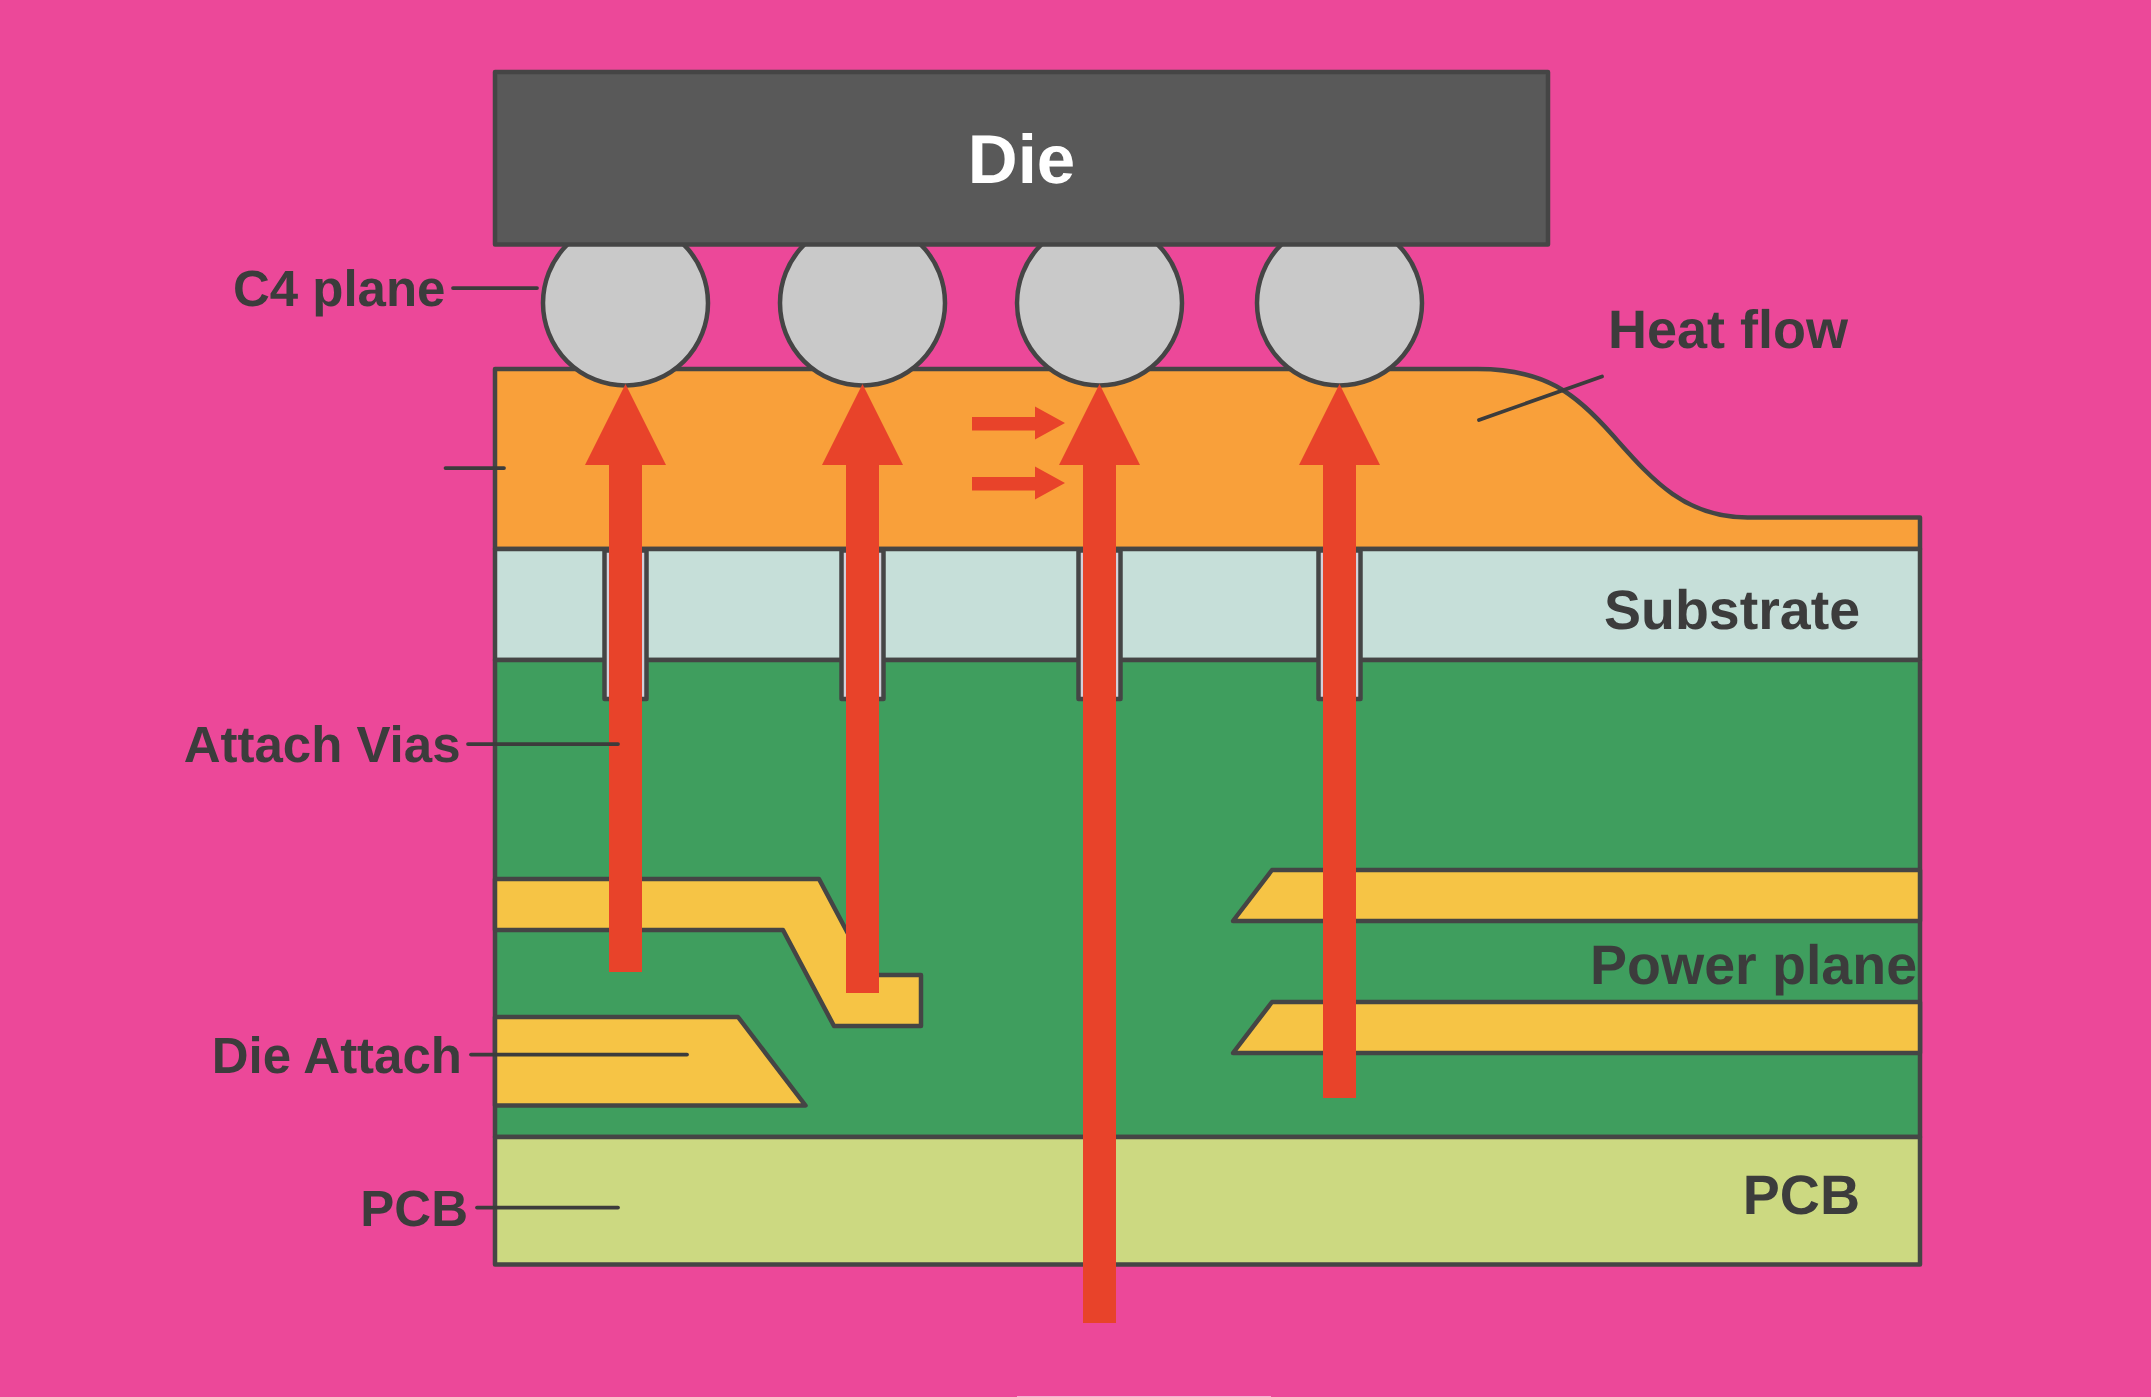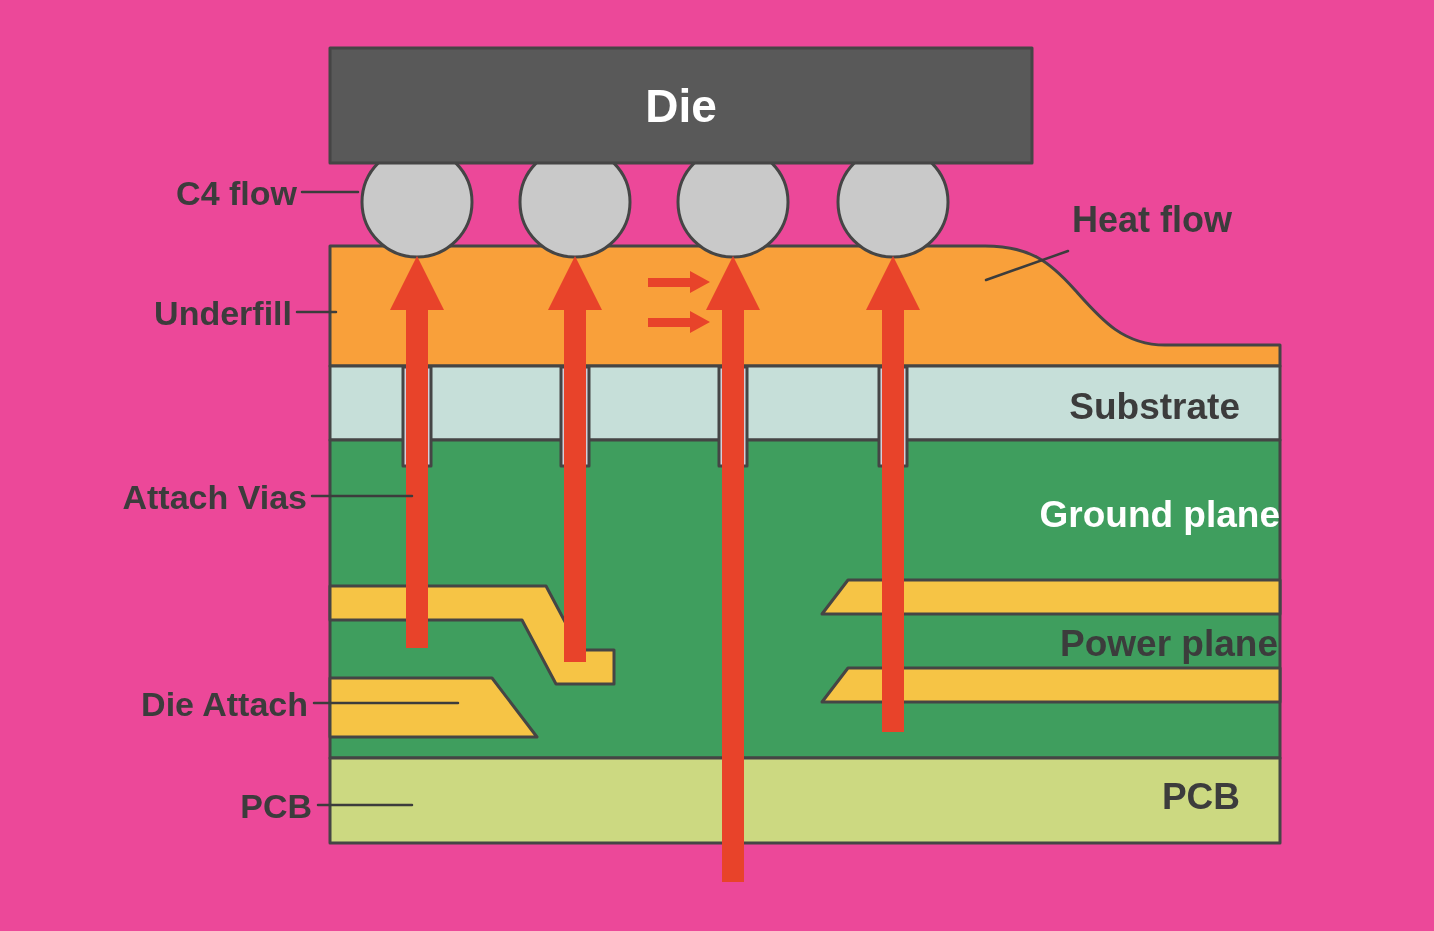--- a/index.html
+++ b/index.html
@@ -78,31 +78,29 @@
     <line class="leader" x1="302" y1="192" x2="358" y2="192"></line>
     <line class="leader" x1="297" y1="312" x2="336" y2="312"></line>
     <line class="leader" x1="312" y1="496" x2="412" y2="496"></line>
     <line class="leader" x1="314" y1="703" x2="458" y2="703"></line>
     <line class="leader" x1="318" y1="805" x2="412" y2="805"></line>
     <line class="leader" x1="1068" y1="251" x2="986" y2="280"></line>
   </svg>
 
   <div class="die-label-box">Die</div>
 
-  <div class="lbl right-align size-34" style="left:40px; top:175px; width:257px;">C4 flow</div>
+  <div class="lbl right-align size-34" style="left:40px; top:175px; width:257px;">C4 plane</div>
 
   <div class="lbl size-36" style="left:1072px; top:200px;">Heat flow</div>
 
-  <div class="lbl right-align size-34" style="left:40px; top:295px; width:252px;">Underfill</div>
 
   <div class="lbl center size-37" style="left:950px; top:387px; width:290px;">Substrate</div>
 
   <div class="lbl right-align size-34" style="left:40px; top:479px; width:267px;">Attach Vias</div>
 
-  <div class="lbl center size-37 light" style="left:960px; top:495px; width:320px;">Ground plane</div>
 
   <div class="lbl right-align size-34" style="left:40px; top:686px; width:268px;">Die Attach</div>
 
   <div class="lbl center size-37" style="left:958px; top:624px; width:320px;">Power plane</div>
 
   <div class="lbl center size-37" style="left:960px; top:777px; width:280px;">PCB</div>
 
   <div class="lbl right-align size-34" style="left:40px; top:788px; width:272px;">PCB</div>
 
 </div>

